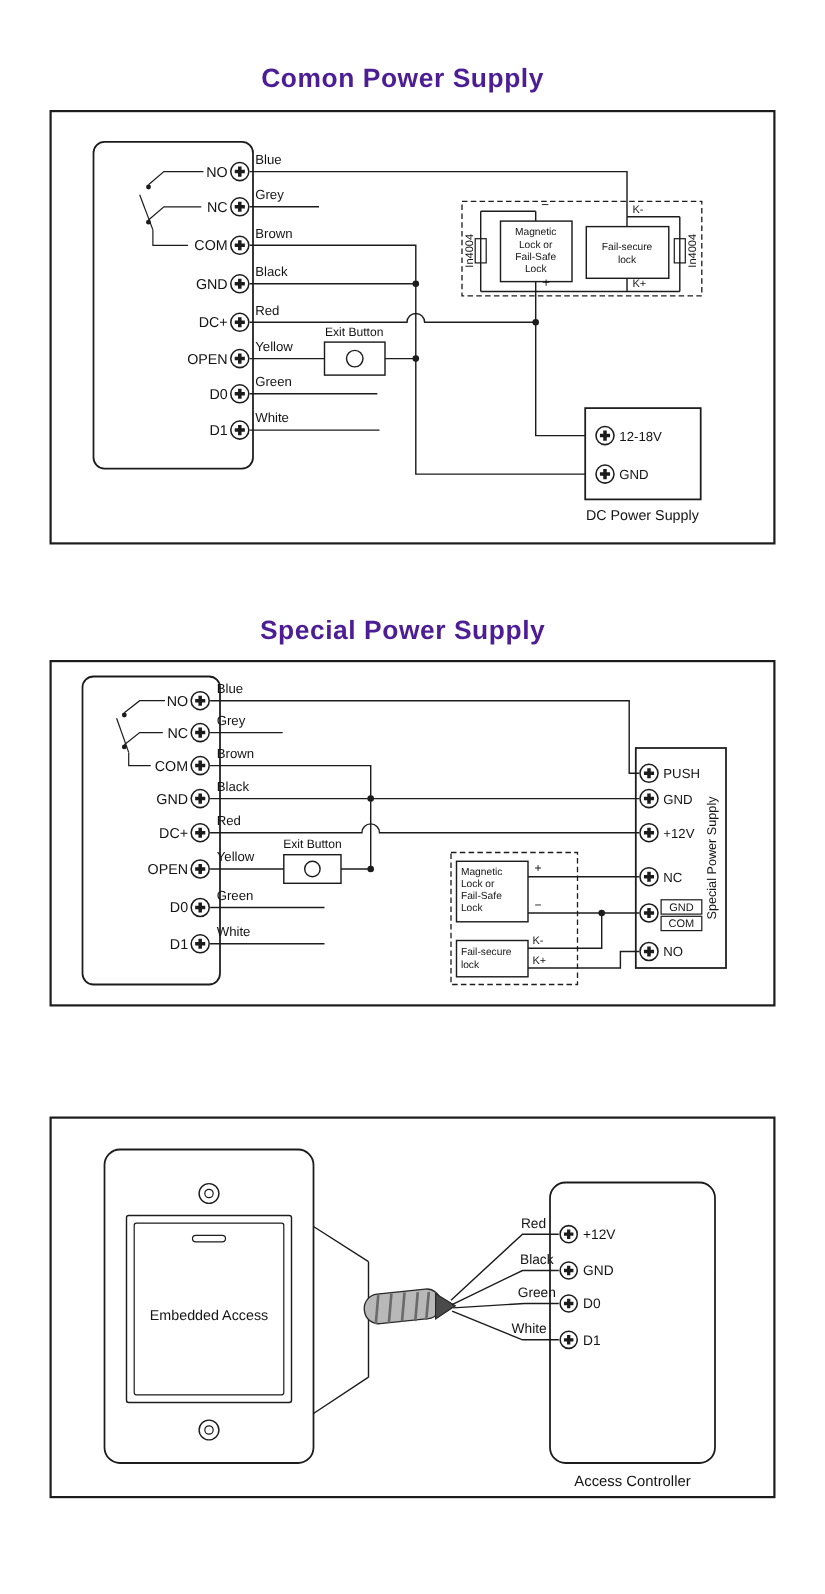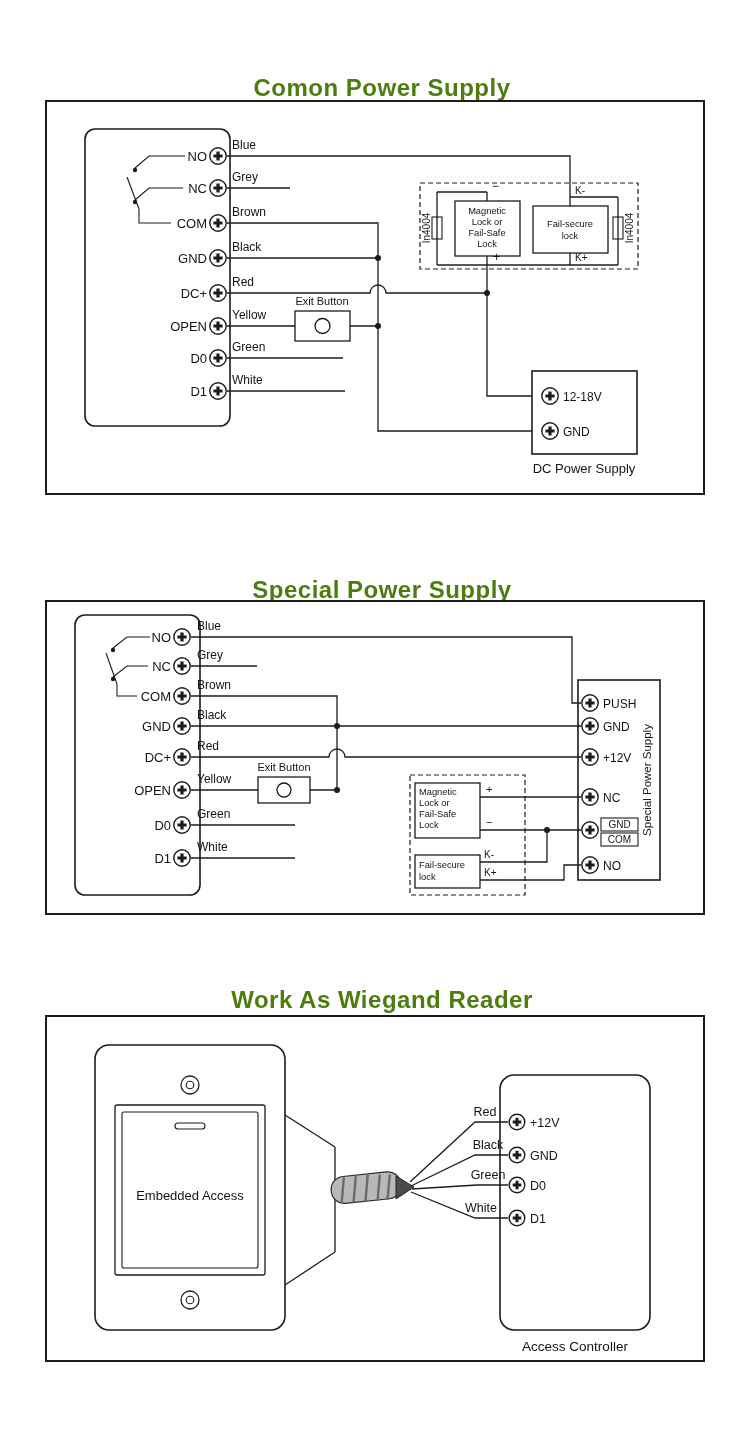--- a/index.html
+++ b/index.html
@@ -1,17 +1,17 @@
 <!DOCTYPE html>
 <html><head>
 <meta charset="utf-8">
 <style>
   html,body{margin:0;padding:0;background:#ffffff;}
   .page{position:relative;width:750px;height:1449px;background:#fff;font-family:"Liberation Sans",sans-serif;overflow:hidden;}
-  .title{position:absolute;left:0;width:732px;text-align:center;margin:16px;font-weight:700;font-size:24px;letter-spacing:.5px;color:#4d7c0f;font-family:"Liberation Sans",sans-serif;}
+  .title{position:absolute;left:0;width:732px;text-align:center;margin:0;font-weight:700;font-size:24px;letter-spacing:.5px;color:#4c1d95;font-family:"Liberation Sans",sans-serif;}
   #title1{top:58px;} #title2{top:560px;} #title3{top:970px;}
   .frame{position:absolute;left:45px;border:2px solid #1c1c1c;background:#fff;}
   #frame1{top:100px;width:656px;height:391px;}
   #frame2{top:600px;width:656px;height:311px;}
   #frame3{top:1015px;width:656px;height:343px;}
   svg{display:block;}
   .ln{fill:none;stroke:#1c1c1c;stroke-width:1.3;}
   .ln2{fill:none;stroke:#1c1c1c;stroke-width:1.6;}
   .thin{fill:none;stroke:#1c1c1c;stroke-width:1.1;}
   .dash{fill:none;stroke:#1c1c1c;stroke-width:1.2;stroke-dasharray:5 3;}
@@ -235,21 +235,20 @@
         <text class="t12" x="556" y="267.5">NO</text>
         <rect x="554" y="216" width="37" height="13" class="thin"></rect>
         <rect x="554" y="231" width="37" height="13" class="thin"></rect>
         <text class="t10" x="572.5" y="226" text-anchor="middle">GND</text>
         <text class="t10" x="572.5" y="241" text-anchor="middle">COM</text>
         <text class="t115" transform="translate(604 178) rotate(-90)" text-anchor="middle">Special Power Supply</text>
       </g>
     </svg>
   </div>
 
-  <h2 class="title" id="title3">Work As Wiegand Reader</h2>
 
   <div class="frame" id="frame3">
     <svg width="656" height="343" viewBox="0 0 656 343">
       <defs>
         <g id="screw3">
             <circle r="7.8" fill="#fff" stroke="#1c1c1c" stroke-width="1.4"></circle>
             <path d="M-4.3 0H4.3M0 -4.3V4.3" stroke="#1c1c1c" stroke-width="3" fill="none"></path>
           </g>
       </defs>
 

